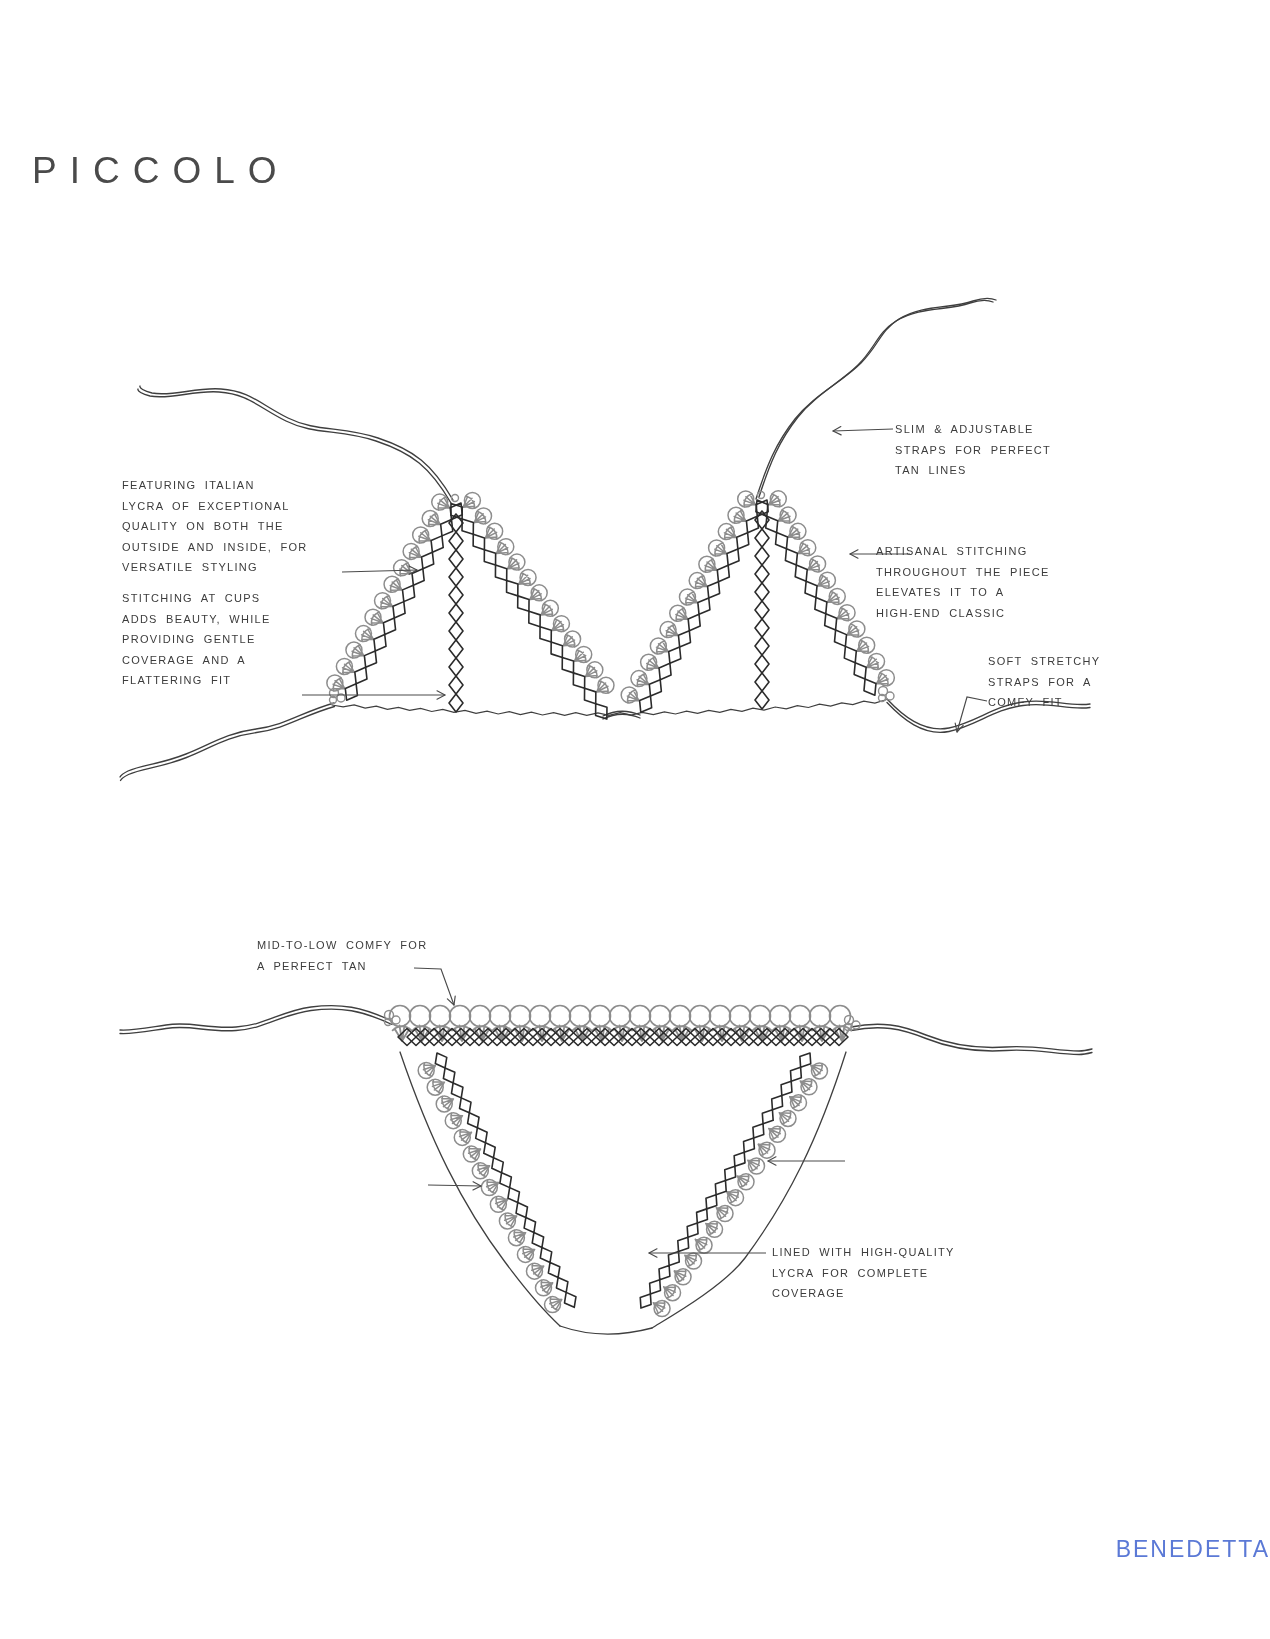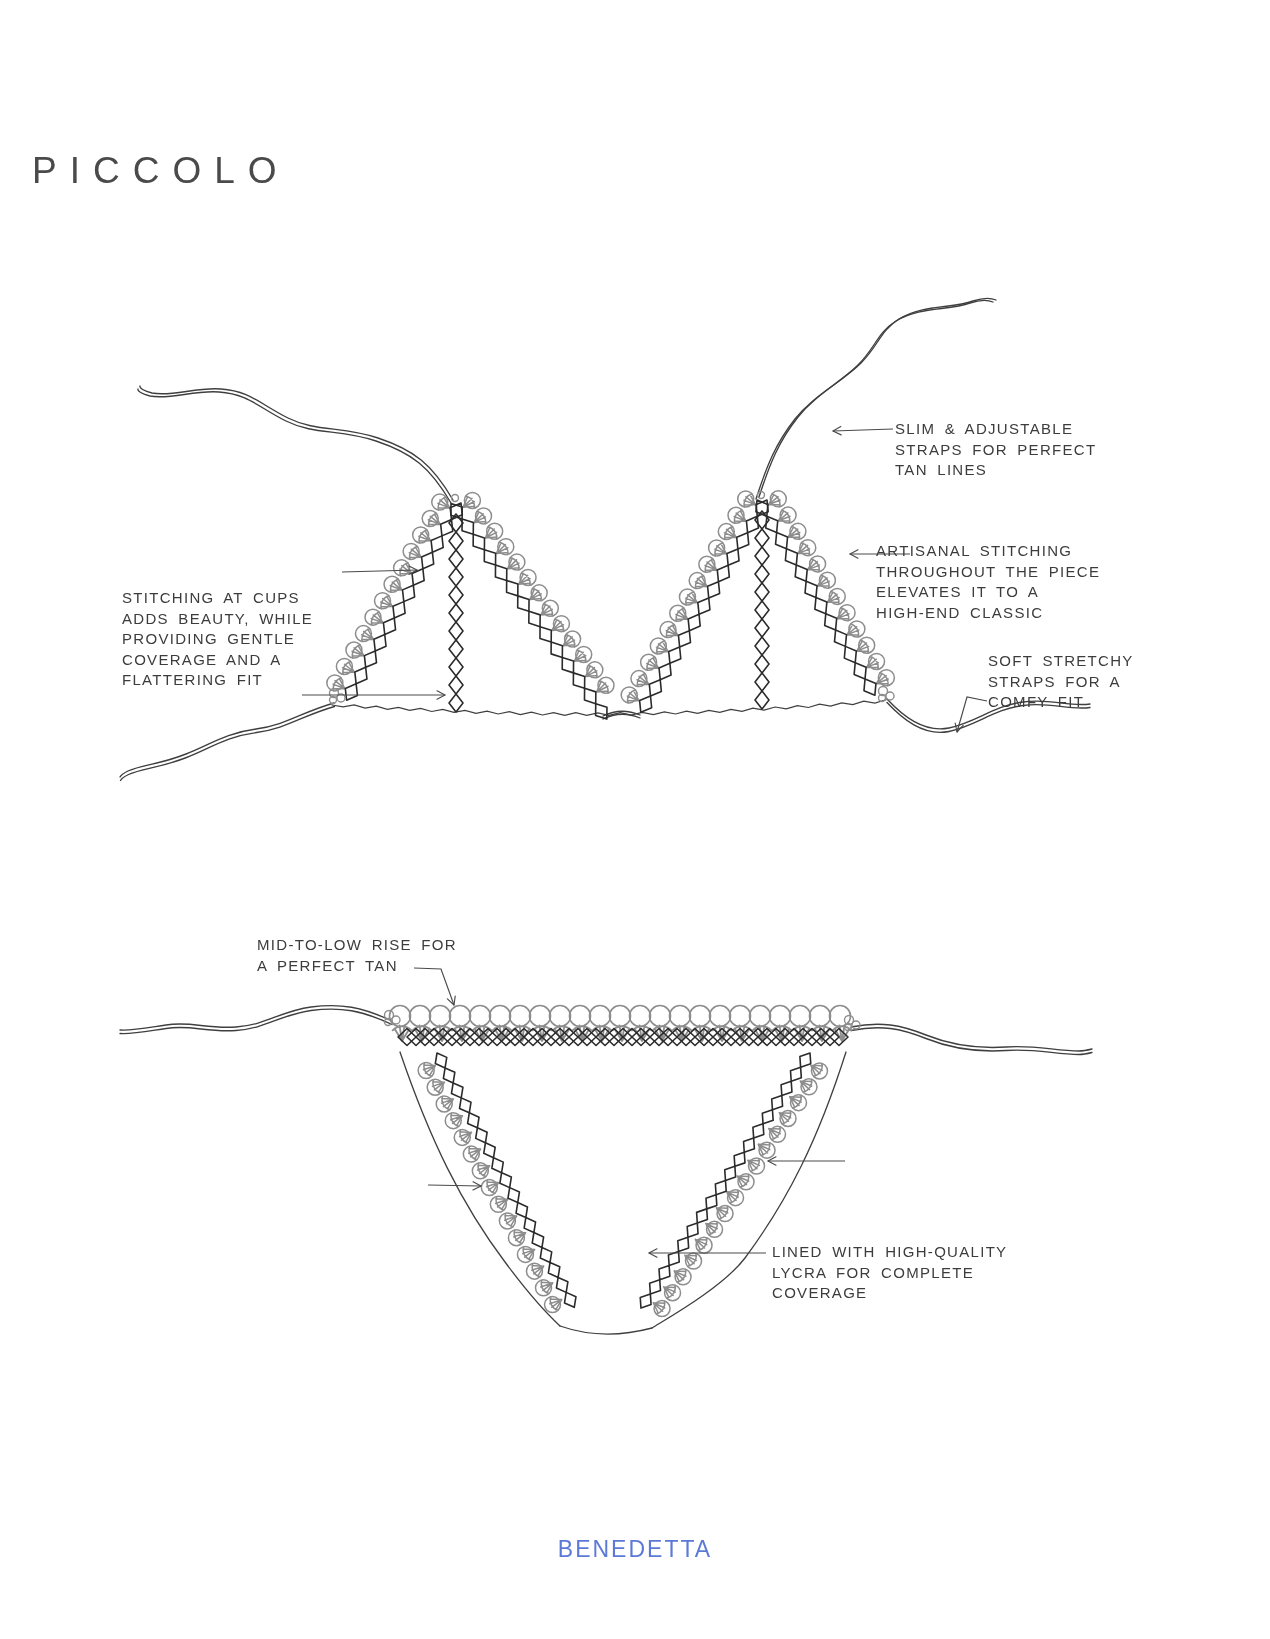--- a/index.html
+++ b/index.html
@@ -1,23 +1,23 @@
 <!DOCTYPE html>
 <html><head>
 <meta charset="utf-8">
 <style>
   html,body{margin:0;padding:0;background:#ffffff;}
   .page{position:relative;width:1270px;height:1639px;background:#ffffff;overflow:hidden;
         font-family:"Liberation Sans",sans-serif;}
   .title{position:absolute;top:150px;left:0;width:100%;text-align:left;
          font-size:37px;font-weight:400;letter-spacing:13px;color:#4a4a4a;padding-left:32px;}
   svg.art{position:absolute;left:0;top:0;}
-  .note{position:absolute;white-space:pre-line;font-size:15px;line-height:20.5px;
+  .note{position:absolute;white-space:pre-line;font-size:11px;line-height:20.5px;
         letter-spacing:1.3px;word-spacing:4px;color:#3c3c3c;}
-  .brand{position:absolute;top:1536px;left:0;width:100%;text-align:center;
+  .brand{position:absolute;top:1536px;left:0;width:100%;text-align:right;
          font-size:23px;font-weight:400;letter-spacing:2px;color:#5b79d6;}
 </style>
 </head>
 <body>
 
 <div class="page">
 
   <div class="title">PICCOLO</div>
 
   <svg id="art" class="art" width="1270" height="1639" viewBox="0 0 1270 1639">
@@ -654,35 +654,40 @@
         <line x1="481" y1="1186" x2="473.0968676534347" y2="1181.6941320140215" stroke="#4a4a4a" stroke-width="1.15" stroke-linecap="round"></line>
         <polyline points="845,1161 768,1161" fill="none" stroke="#4a4a4a" stroke-width="1.15"></polyline>
         <line x1="768" y1="1161" x2="775.9829543050135" y2="1156.8439874201267" stroke="#4a4a4a" stroke-width="1.15" stroke-linecap="round"></line>
         <line x1="768" y1="1161" x2="775.9829543050135" y2="1165.1560125798733" stroke="#4a4a4a" stroke-width="1.15" stroke-linecap="round"></line>
         <polyline points="766,1253 649,1253" fill="none" stroke="#4a4a4a" stroke-width="1.15"></polyline>
         <line x1="649" y1="1253" x2="656.9829543050135" y2="1248.8439874201267" stroke="#4a4a4a" stroke-width="1.15" stroke-linecap="round"></line>
         <line x1="649" y1="1253" x2="656.9829543050135" y2="1257.1560125798733" stroke="#4a4a4a" stroke-width="1.15" stroke-linecap="round"></line>
       </g>
     </svg>
 
+  <div class="note" style="left:122px;top:475px">FEATURING ITALIAN
+LYCRA OF EXCEPTIONAL
+QUALITY ON BOTH THE
+OUTSIDE AND INSIDE, FOR
+VERSATILE STYLING</div>
   <div class="note" style="left:122px;top:588px">STITCHING AT CUPS
 ADDS BEAUTY, WHILE
 PROVIDING GENTLE
 COVERAGE AND A
 FLATTERING FIT</div>
   <div class="note" style="left:895px;top:419px">SLIM &amp; ADJUSTABLE
 STRAPS FOR PERFECT
 TAN LINES</div>
   <div class="note" style="left:876px;top:541px">ARTISANAL STITCHING
 THROUGHOUT THE PIECE
 ELEVATES IT TO A
 HIGH-END CLASSIC</div>
   <div class="note" style="left:988px;top:651px">SOFT STRETCHY
 STRAPS FOR A
 COMFY FIT</div>
-  <div class="note" style="left:257px;top:935px">MID-TO-LOW RISE FOR
+  <div class="note" style="left:257px;top:935px">MID-TO-LOW COMFY FOR
 A PERFECT TAN</div>
   <div class="note" style="left:772px;top:1242px">LINED WITH HIGH-QUALITY
 LYCRA FOR COMPLETE
 COVERAGE</div>
 
   <div class="brand">BENEDETTA</div>
 </div>
 
 </body></html>

